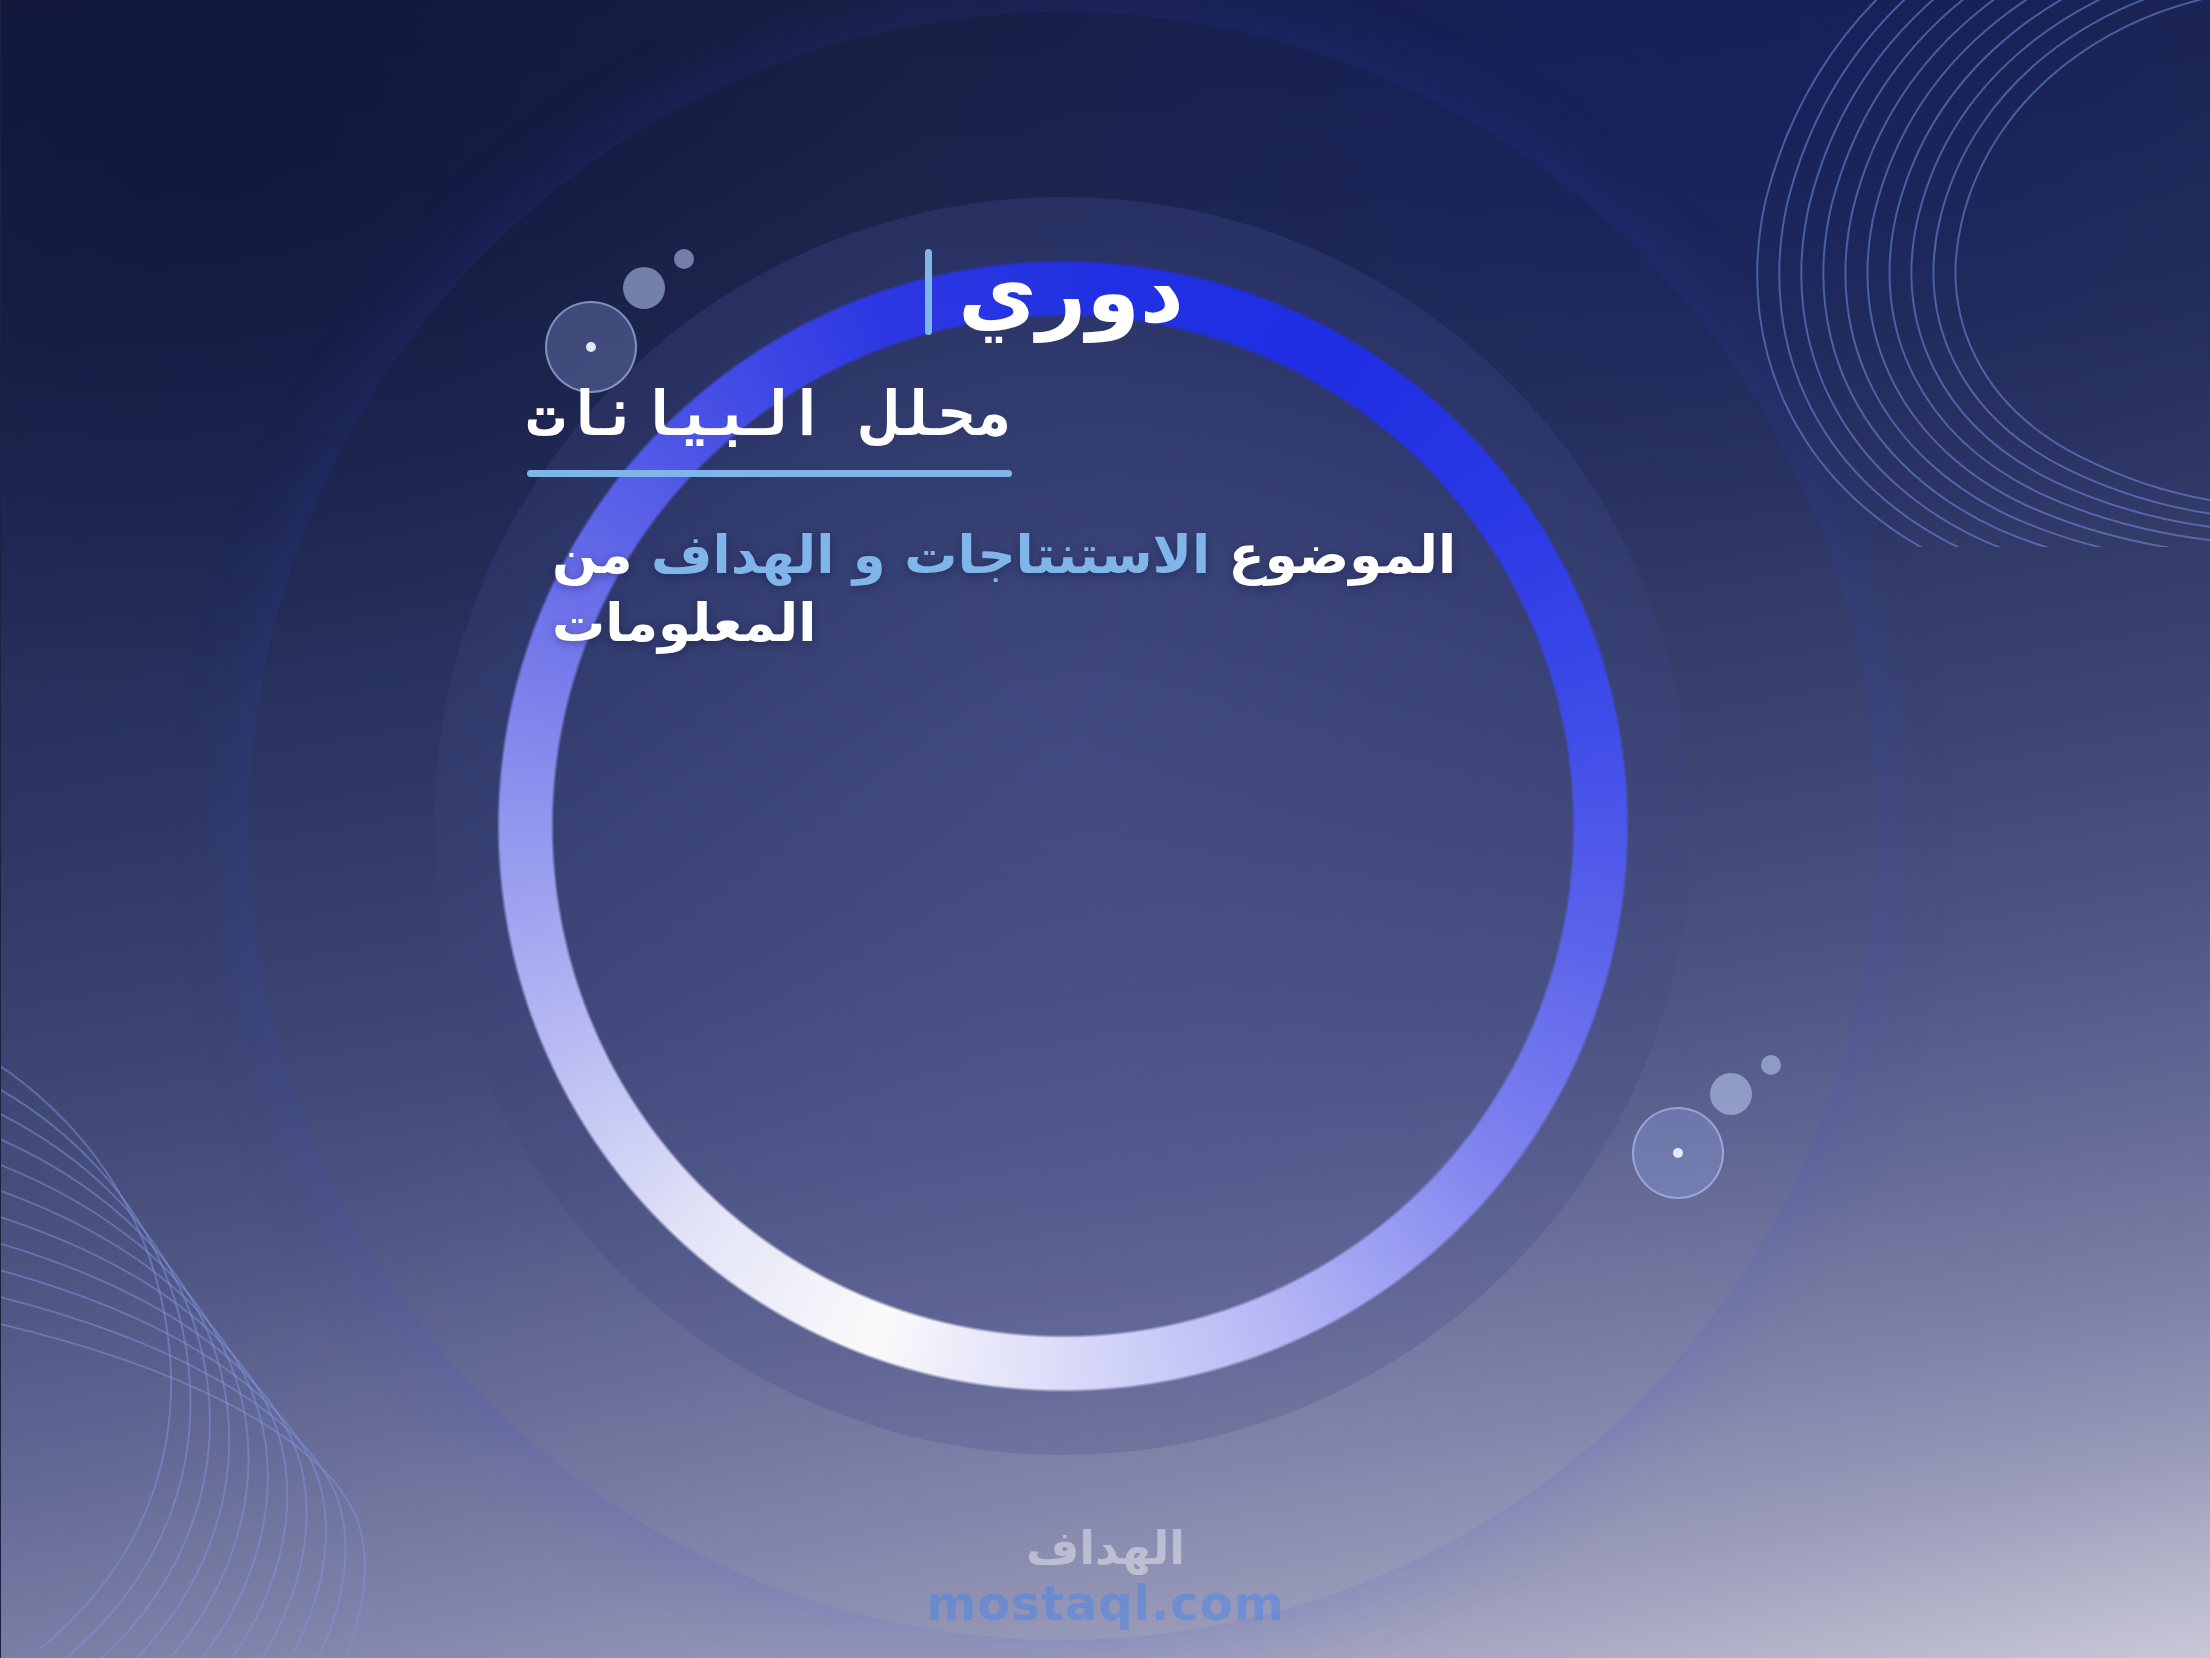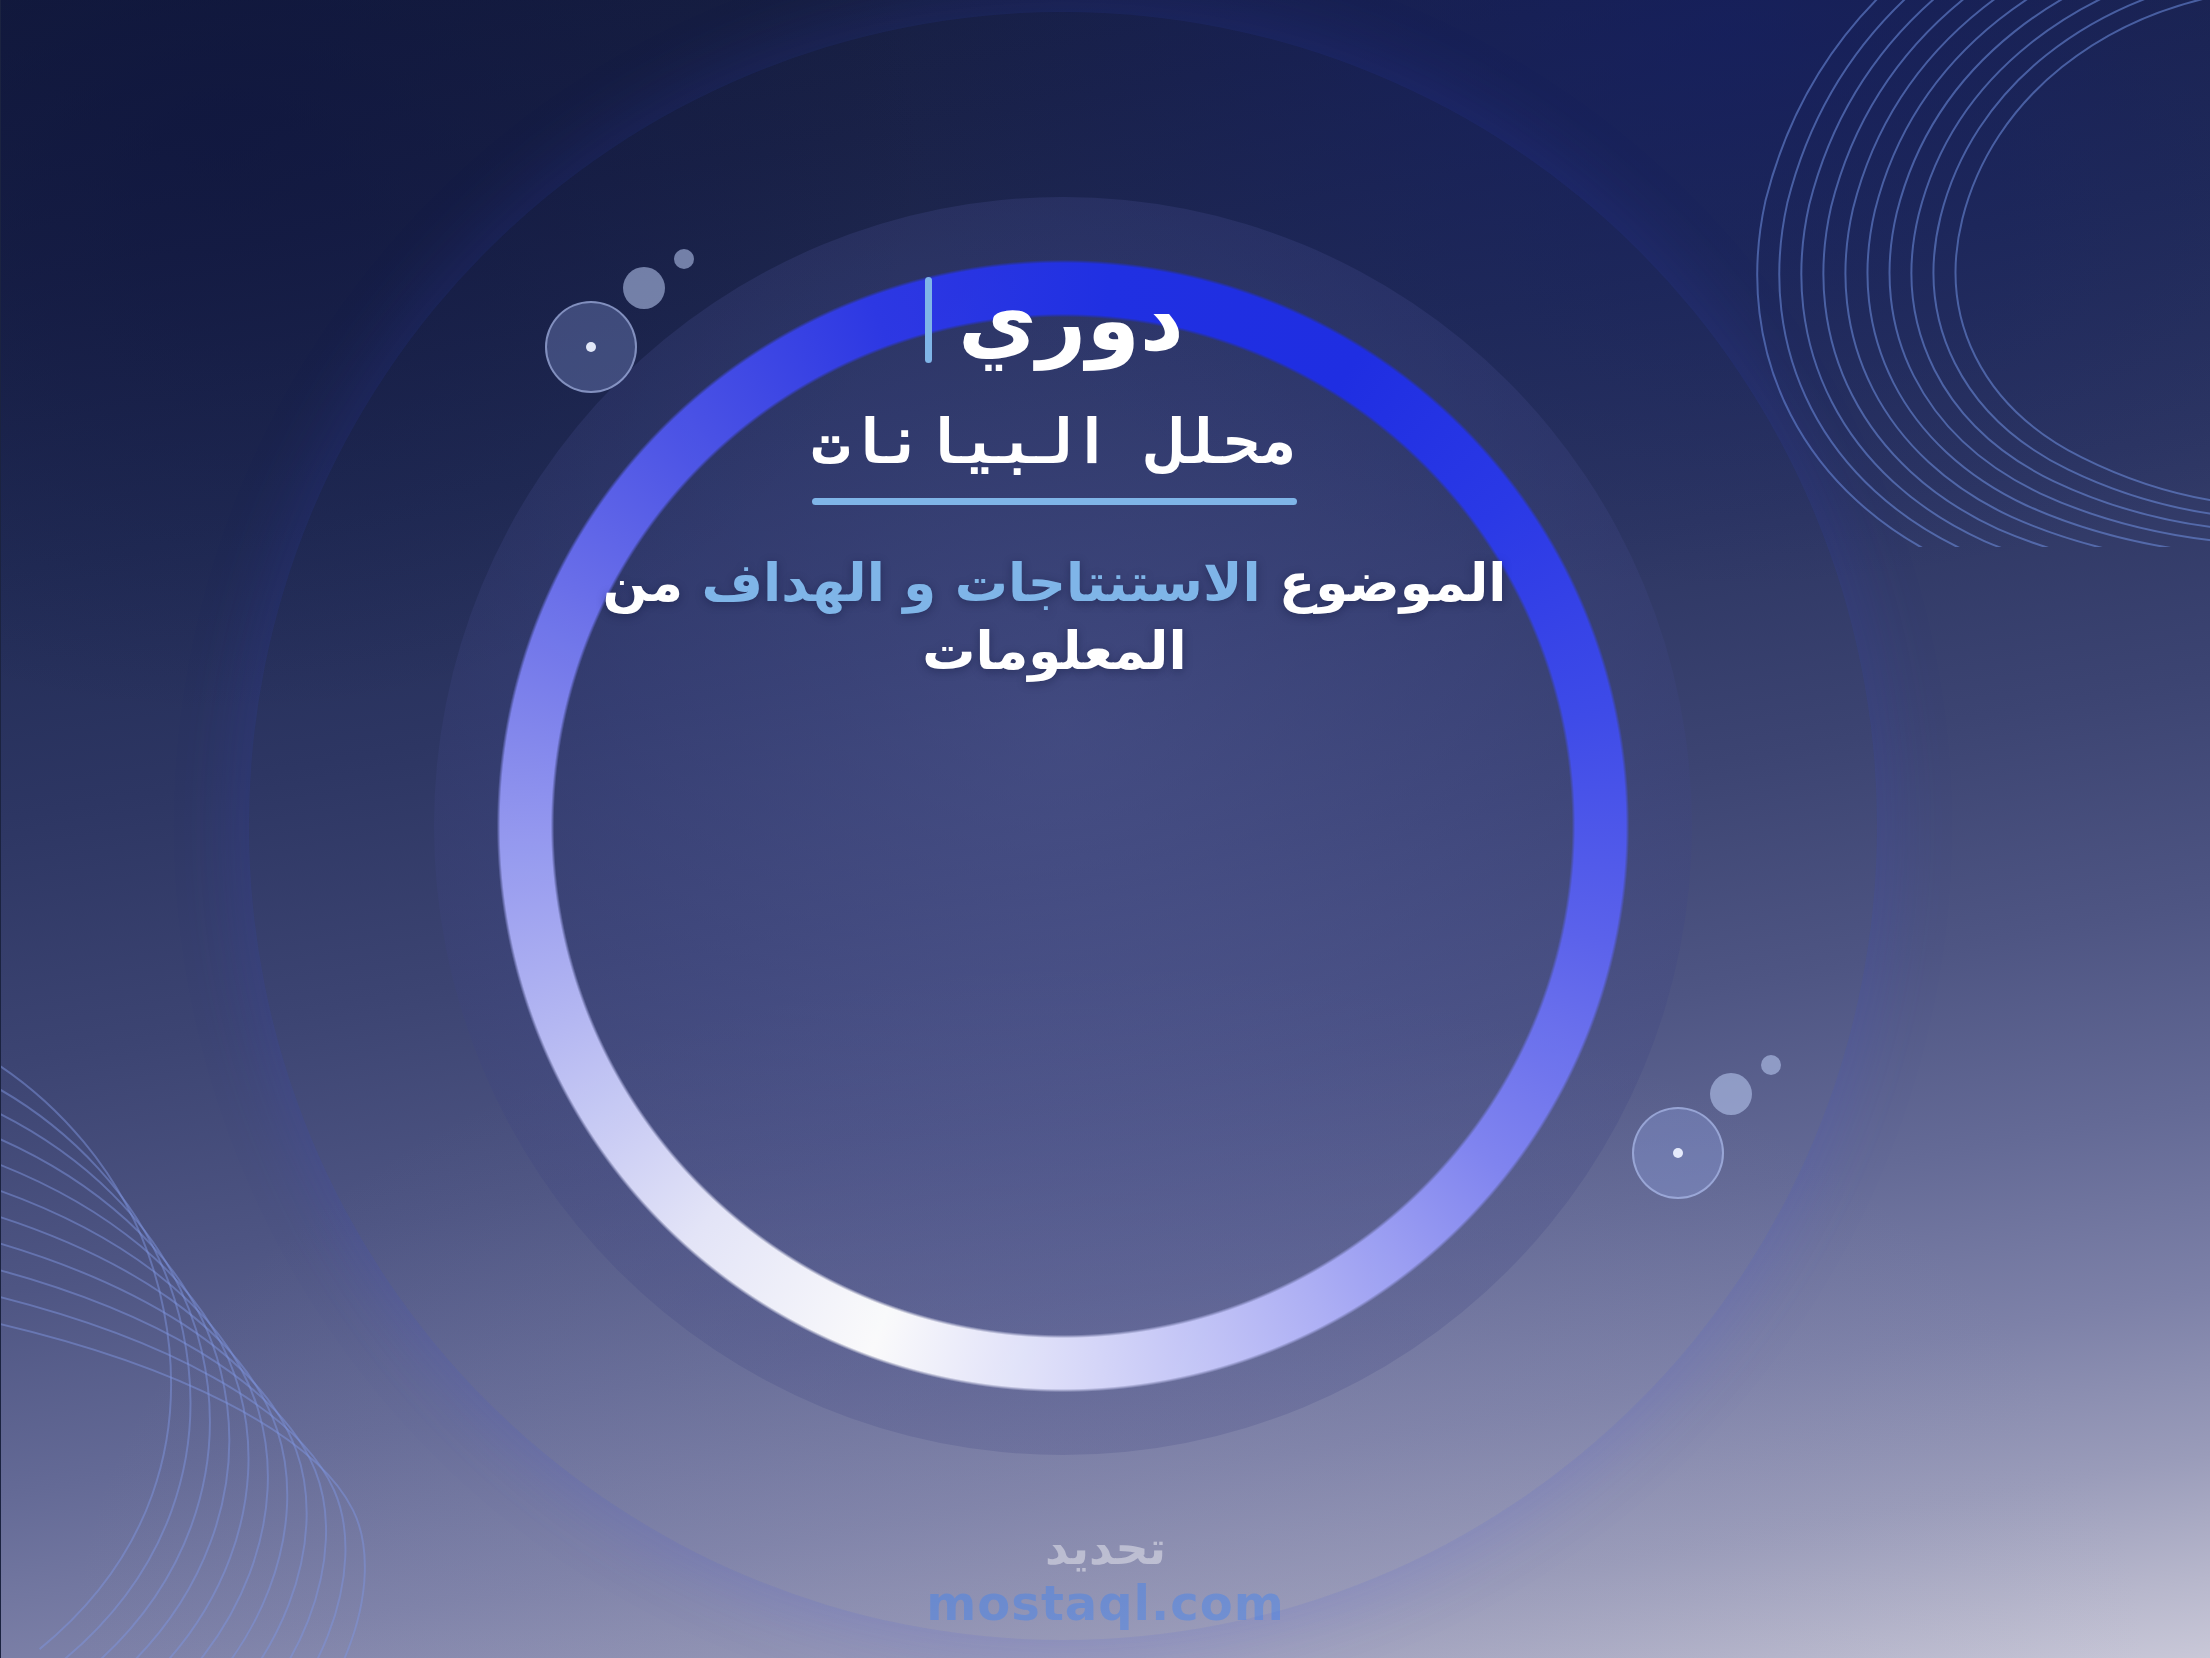--- a/index.html
+++ b/index.html
@@ -129,23 +129,22 @@
 
   .cluster-tl { left: 545px; top: 249px; width: 159px; height: 139px; }
   .cluster-br { left: 1632px; top: 1055px; width: 159px; height: 139px; }
 
   
   .content {
     position: absolute;
     left: 527px;
     top: 249px;
     width: 1055px;
-    text-align: center;
+    text-align: left;
     direction: rtl;
-    margin-top: 28px;
   }
 
   .brand-row {
     display: flex;
     align-items: center;
     justify-content: center;
     gap: 26px;
     margin-bottom: 48px;
   }
   .brand-title {
@@ -297,18 +296,18 @@
       <div class="subtitle">محلل البيانات</div>
       <div class="subtitle-underline"></div>
     </div>
 
     <div class="lines" id="lines-host">
         <div class="line"><span>الموضوع </span><span class="accent">الاستنتاجات و الهداف</span><span> من المعلومات</span></div>
       </div>
   </div>
 
   <div class="watermark">
-    <div class="wm-mark">تحديد</div>
+    <div class="wm-mark">الهداف</div>
     <div class="wm-url">mostaql.com</div>
   </div>
 
 </div>
 
 
 </body></html>

